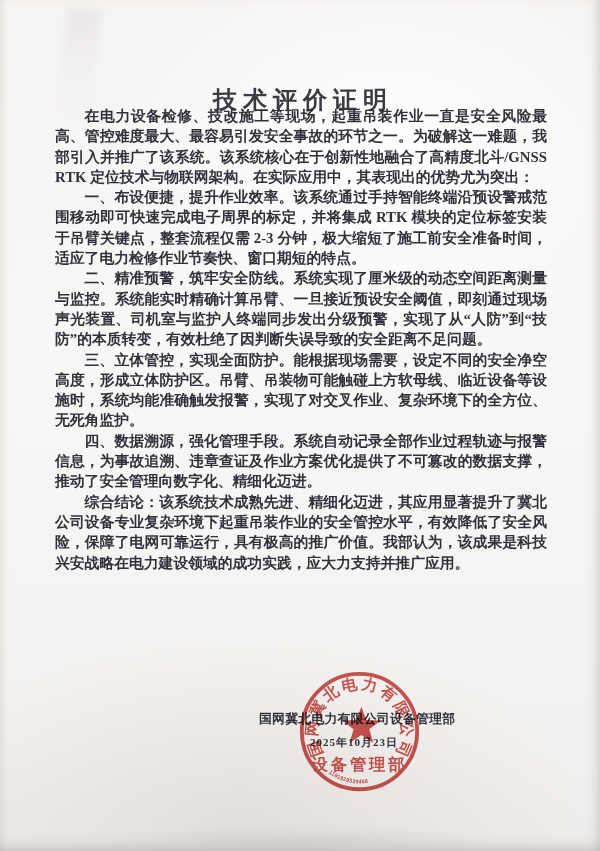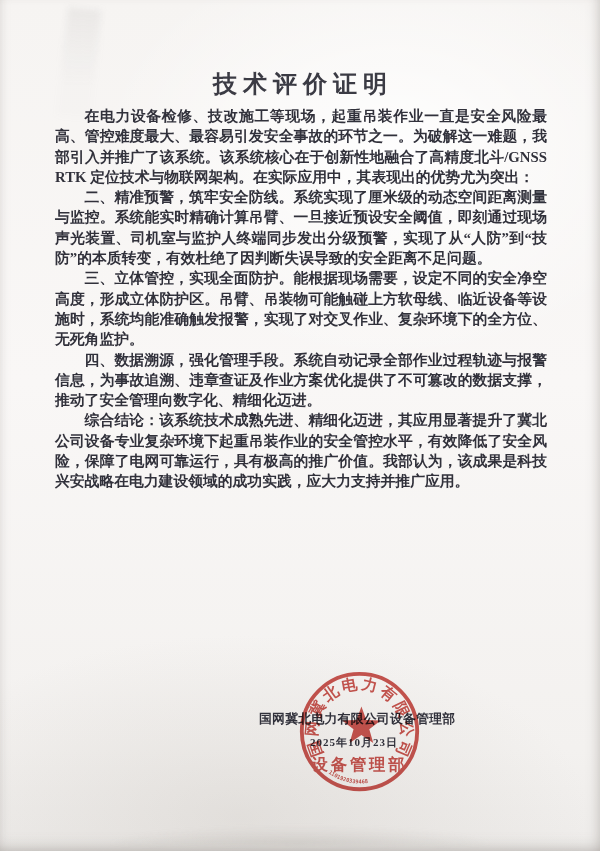--- a/index.html
+++ b/index.html
@@ -26,21 +26,21 @@
     filter: blur(3px);
     transform: rotate(6deg);
   }
   .wrinkle {
     position: absolute; left: 40px; bottom: 6px; width: 520px; height: 26px;
     background: radial-gradient(ellipse 50% 100% at 50% 100%, rgba(160,154,148,0.22), rgba(160,154,148,0) 75%);
     filter: blur(2px);
   }
   .title {
     position: absolute; top: 68px; left: 0; right: 0;
-    margin: 0; text-align: center;
+    margin: 16px; text-align: center;
     font-size: 24px; font-weight: 600; letter-spacing: 6px; text-indent: 6px;
     color: #3b3b44;
   }
   .body-text {
     position: absolute; top: 106px; left: 55px; width: 492px;
     font-size: 14.8px; line-height: 20.3px; font-weight: 700;
     color: #31313b; text-align: justify;
   }
   .body-text p { margin: 0; text-indent: 2em; }
   .signature {
@@ -72,20 +72,21 @@
 <body>
 
 <div class="page">
   <div class="smudge"></div>
   <div class="wrinkle"></div>
 
   <h1 class="title">技术评价证明</h1>
 
   <div class="body-text">
     <p>在电力设备检修、技改施工等现场，起重吊装作业一直是安全风险最高、管控难度最大、最容易引发安全事故的环节之一。为破解这一难题，我部引入并推广了该系统。该系统核心在于创新性地融合了高精度北斗/GNSS RTK 定位技术与物联网架构。在实际应用中，其表现出的优势尤为突出：</p>
+    <p>一、布设便捷，提升作业效率。该系统通过手持智能终端沿预设警戒范围移动即可快速完成电子周界的标定，并将集成 RTK 模块的定位标签安装于吊臂关键点，整套流程仅需 2-3 分钟，极大缩短了施工前安全准备时间，适应了电力检修作业节奏快、窗口期短的特点。</p>
     <p>二、精准预警，筑牢安全防线。系统实现了厘米级的动态空间距离测量与监控。系统能实时精确计算吊臂、一旦接近预设安全阈值，即刻通过现场声光装置、司机室与监护人终端同步发出分级预警，实现了从“人防”到“技防”的本质转变，有效杜绝了因判断失误导致的安全距离不足问题。</p>
     <p>三、立体管控，实现全面防护。能根据现场需要，设定不同的安全净空高度，形成立体防护区。吊臂、吊装物可能触碰上方软母线、临近设备等设施时，系统均能准确触发报警，实现了对交叉作业、复杂环境下的全方位、无死角监护。</p>
     <p>四、数据溯源，强化管理手段。系统自动记录全部作业过程轨迹与报警信息，为事故追溯、违章查证及作业方案优化提供了不可篡改的数据支撑，推动了安全管理向数字化、精细化迈进。</p>
     <p>综合结论：该系统技术成熟先进、精细化迈进，其应用显著提升了冀北公司设备专业复杂环境下起重吊装作业的安全管控水平，有效降低了安全风险，保障了电网可靠运行，具有极高的推广价值。我部认为，该成果是科技兴安战略在电力建设领域的成功实践，应大力支持并推广应用。</p>
   </div>
 
   <div class="signature">
     <div class="sig-org">国网冀北电力有限公司设备管理部</div>
     <div class="sig-date">2025年10月23日</div>
   </div>

